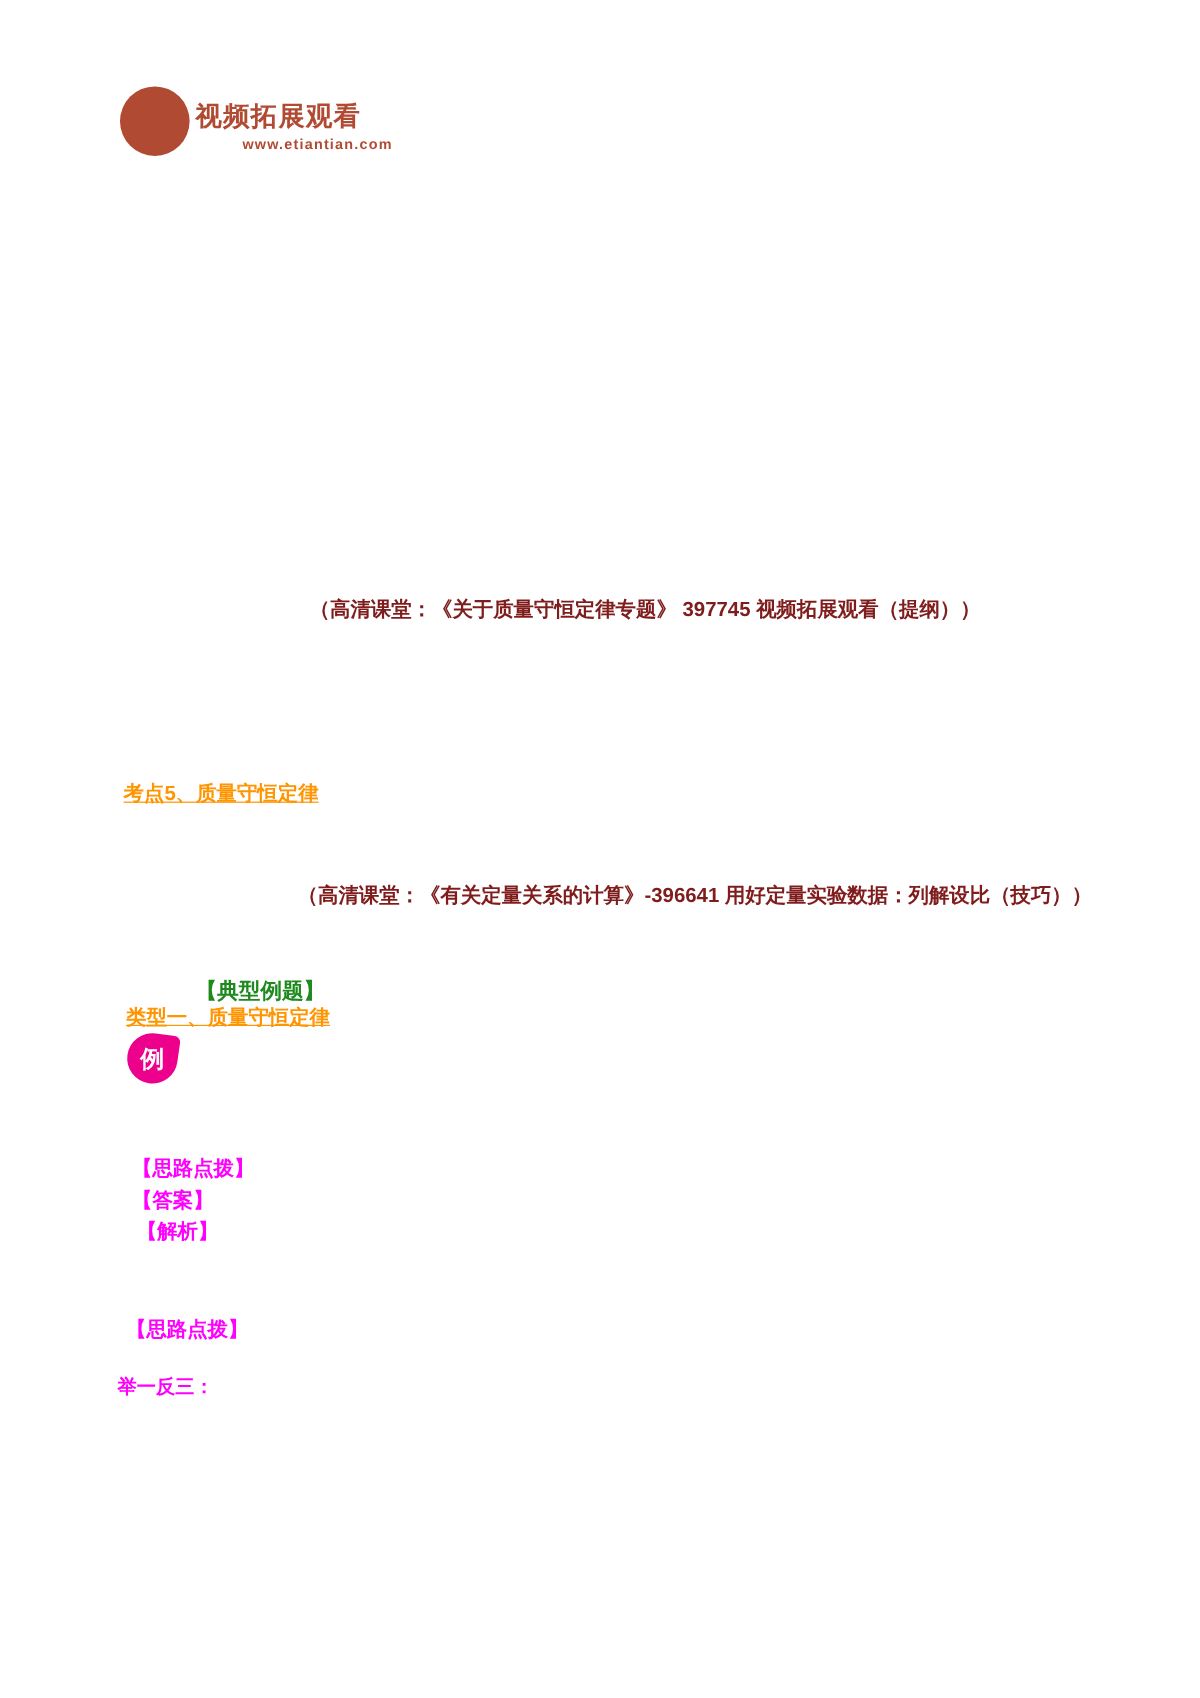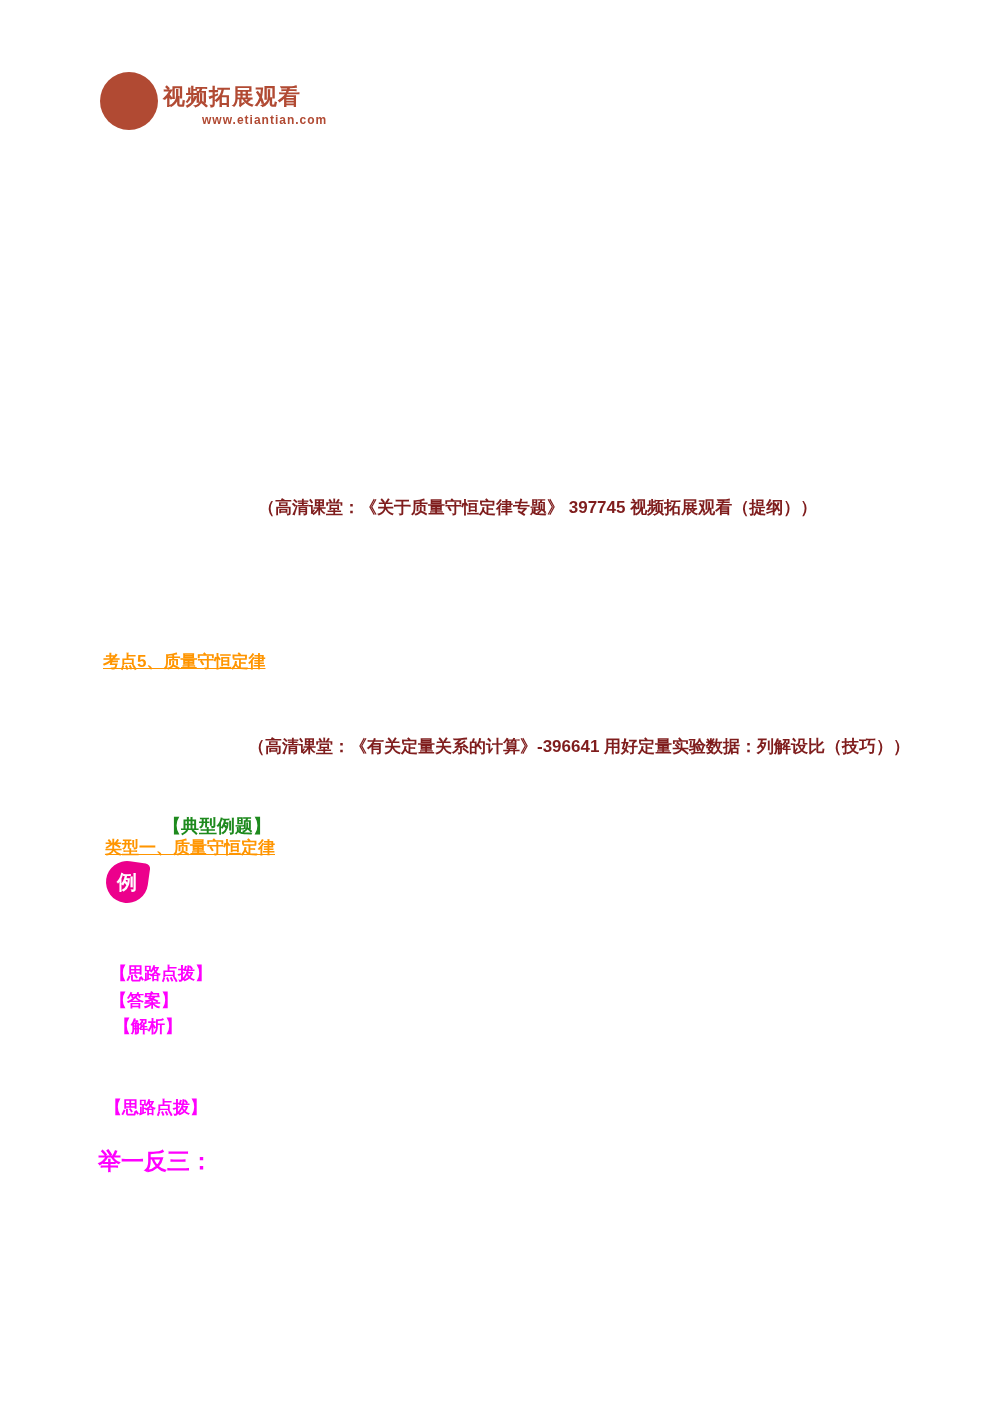--- a/index.html
+++ b/index.html
@@ -36,21 +36,21 @@
   .type-heading{left:105px;top:836px;}
 
   .green-line{color:#1e8a1e;font-weight:bold;font-size:18px;}
   .example-section{left:115px;top:814px;margin-left:48px;}
 
   .magenta-line{color:#ff00ff;font-weight:bold;font-size:17px;}
   .hint-label{left:110px;top:962px;}
   .answer-label{left:110px;top:989px;}
   .analysis-label{left:114px;top:1015px;}
   .summary-label{left:105px;top:1096px;}
-  .extension-label{left:98px;top:1146px;font-size:23px;text-align:center;}
+  .extension-label{left:98px;top:1146px;font-size:16px;text-align:center;}
 
   
   .example-badge-box{
     left:103px;top:858px;width:48px;height:48px;
     background:#ffffff;
   }
   .example-badge{
     position:absolute;left:3px;top:3px;width:42px;height:42px;
     background:#ec008c;
     border-radius:50% 12% 50% 50%;

